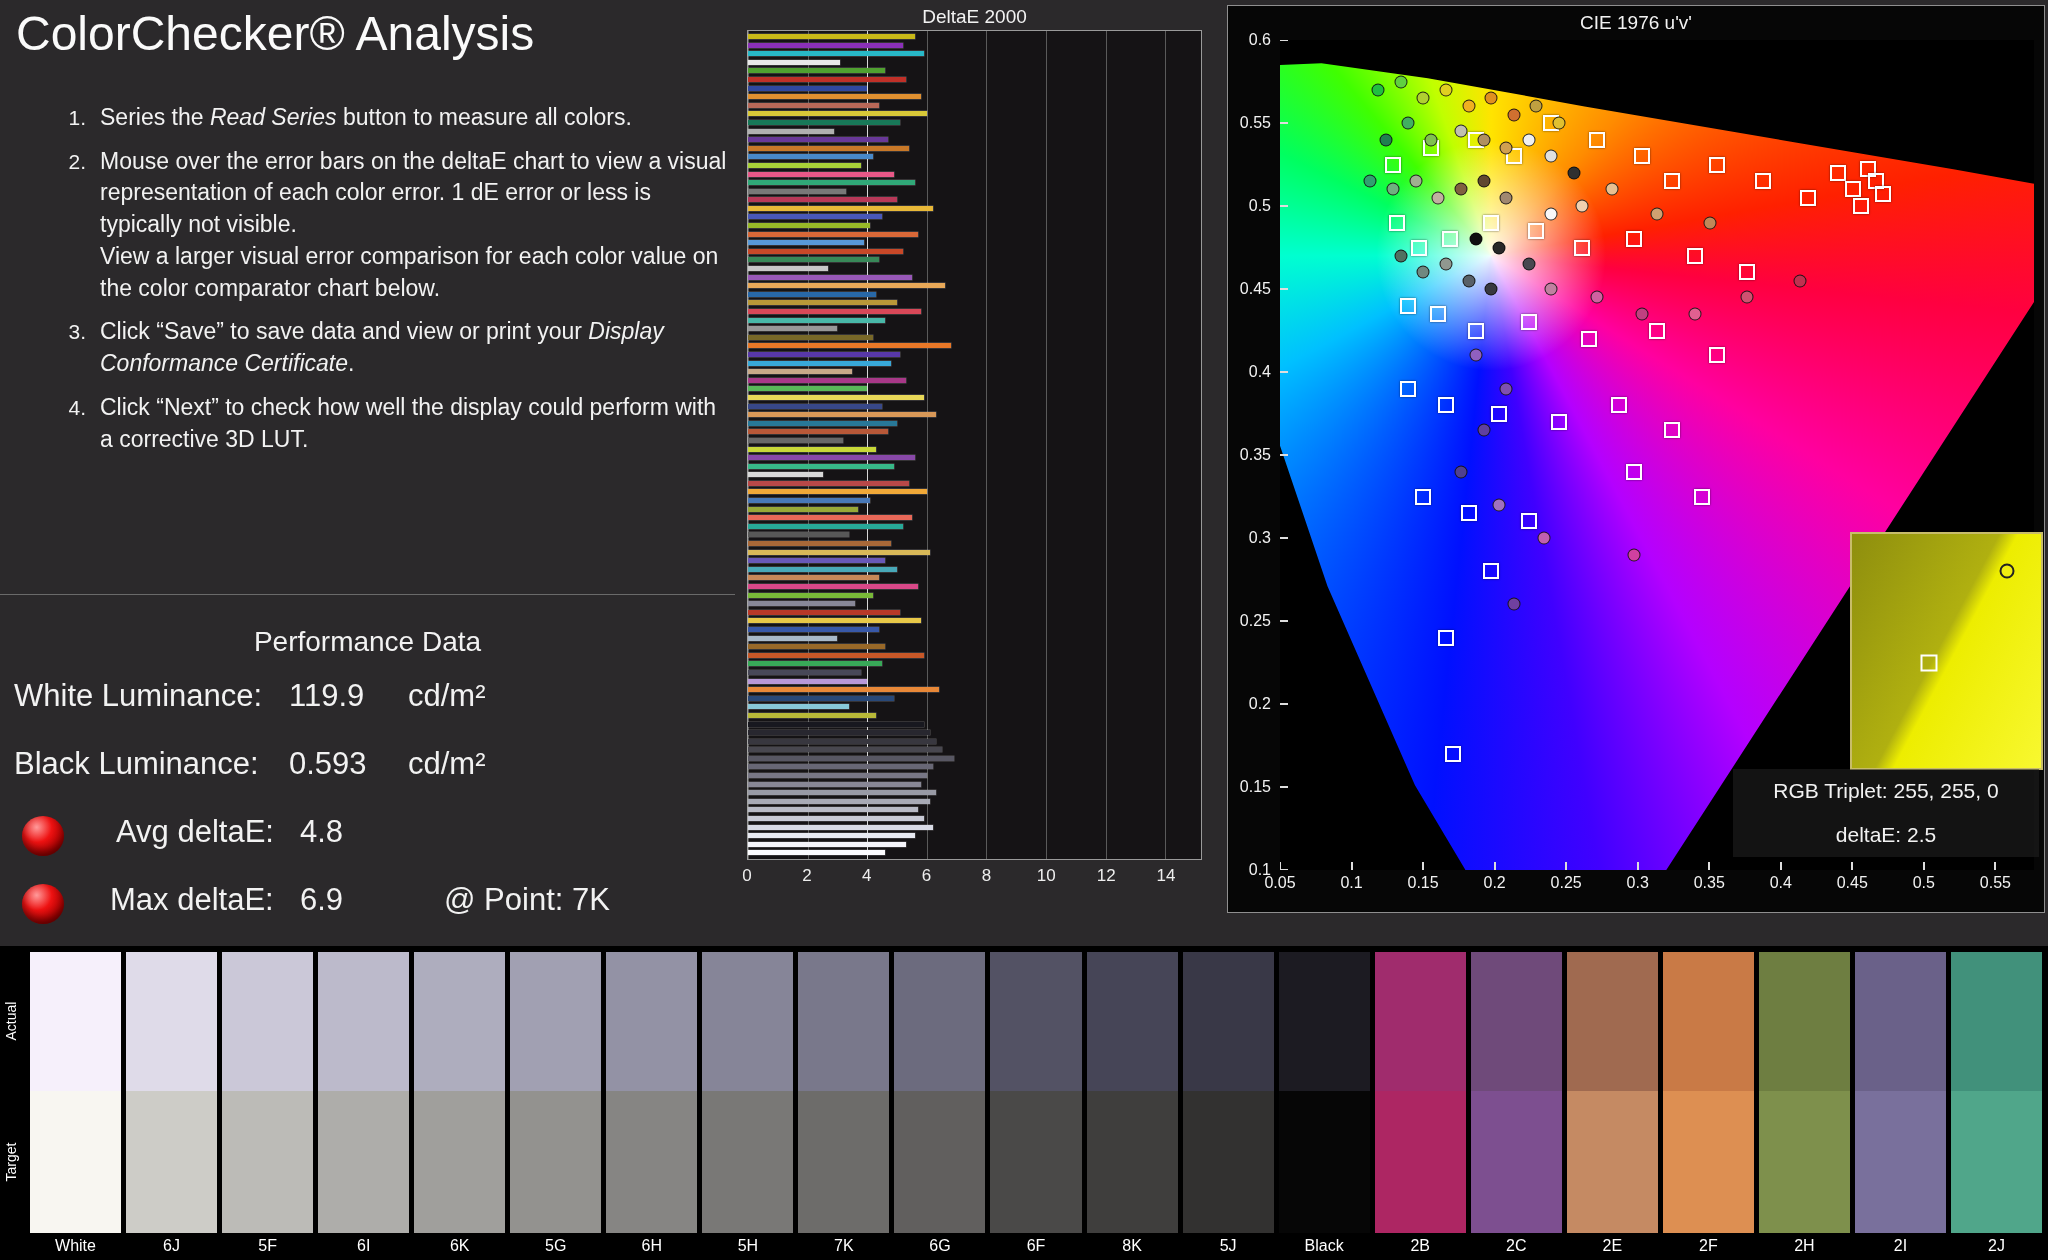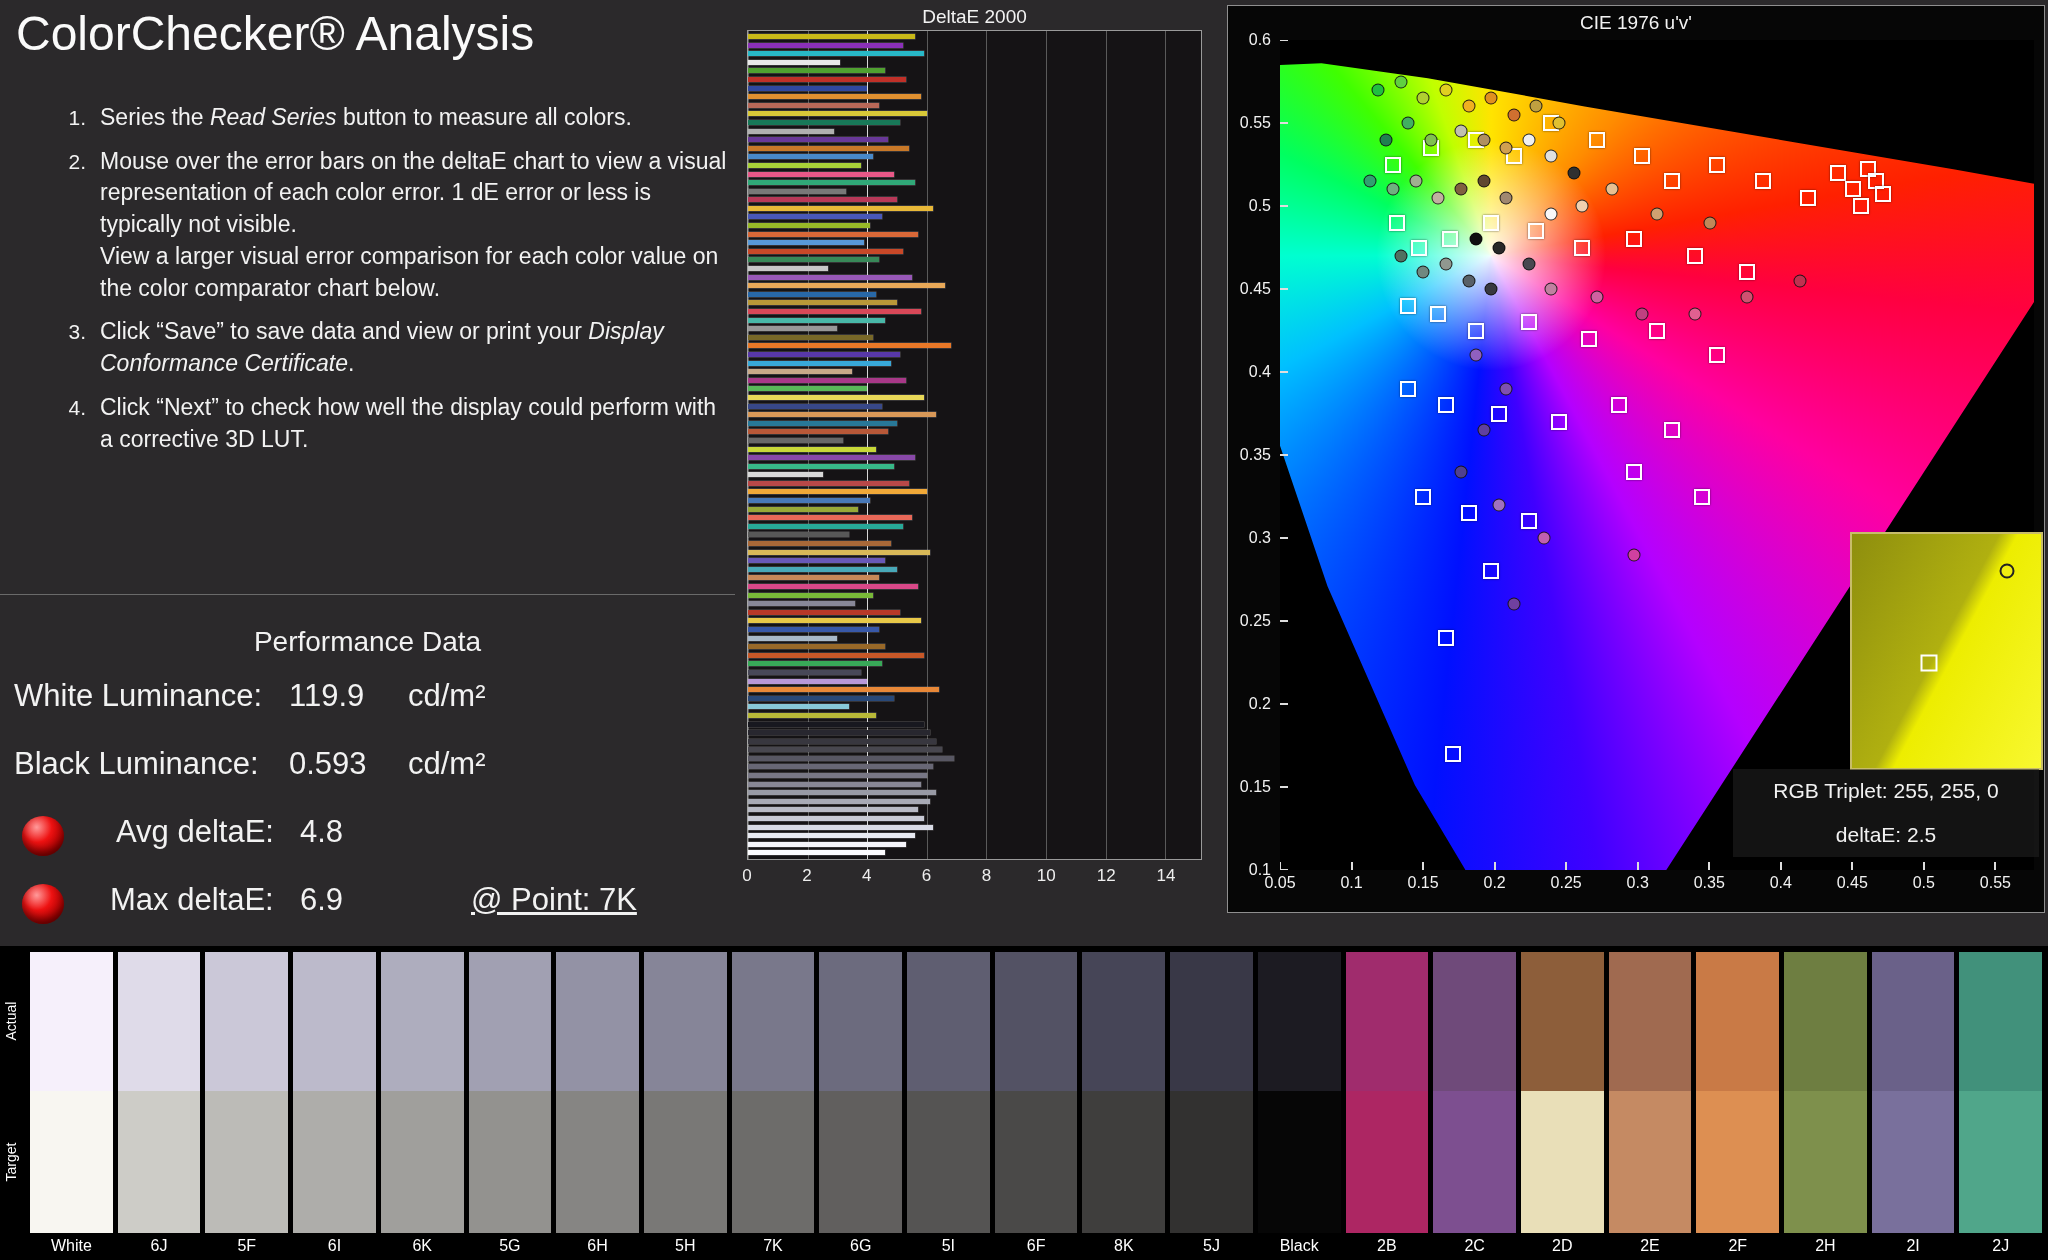--- a/index.html
+++ b/index.html
@@ -19,21 +19,21 @@
   .separator { position:absolute; left:0; top:594px; width:735px; height:1px; background:#6a6a6a; }
   .perf-heading { position:absolute; left:0; top:626px; width:735px; text-align:center; font-size:28px; }
   .perf-row { position:absolute; left:0; width:740px; height:52px; font-size:31px; }
   .perf-row span { position:absolute; white-space:nowrap; }
   .r1 { top:678px; } .r2 { top:746px; } .r3 { top:814px; } .r4 { top:882px; }
   .r1 .p-label, .r2 .p-label { left:14px; }
   .r1 .p-value, .r2 .p-value { left:289px; }
   .r1 .p-unit,  .r2 .p-unit  { left:408px; }
   .r3 .p-label { left:116px; } .r4 .p-label { left:110px; }
   .r3 .p-value, .r4 .p-value { left:300px; }
-  .r4 .p-extra { left:471px;text-decoration:underline; }
+  .r4 .p-extra { left:444px; }
   .led { position:absolute; left:22px; top:2px; width:42px; height:40px; border-radius:50%;
     background:radial-gradient(circle at 35% 28%, #ff9a9a 0%, #ee1212 38%, #a80000 72%, #6e0000 100%);
     box-shadow:inset 0 -5px 9px rgba(0,0,0,.45); }
   
   .de-title { position:absolute; left:747px; top:6px; width:455px; text-align:center; font-size:19px; }
   .de-plot { position:absolute; left:747px; top:30px; width:455px; height:830px; border:1px solid #9a9a9a; background:#151315; }
   .de-grid { position:absolute; top:0; bottom:0; width:1px; background:#5a5a5a; }
   .de-grid.hl { background:#d6d6d6; }
   .de-bars { position:absolute; left:0; right:0; top:0; bottom:0; display:flex; flex-direction:column; justify-content:space-between; padding:3px 0; }
   .de-bar { height:5px; box-shadow:0 0 0 0.5px rgba(255,255,255,.28); }
@@ -459,25 +459,20 @@
         <div class="comp-actual" style="background: rgb(121, 120, 139);"></div>
         <div class="comp-target" style="background: rgb(109, 108, 106);"></div>
         <div class="comp-label">7K</div>
       </div>
       <div class="comp-col">
         <div class="comp-actual" style="background: rgb(108, 107, 126);"></div>
         <div class="comp-target" style="background: rgb(97, 95, 94);"></div>
         <div class="comp-label">6G</div>
       </div>
       <div class="comp-col">
-        <div class="comp-actual" style="background: rgb(95, 94, 113);"></div>
-        <div class="comp-target" style="background: rgb(85, 84, 83);"></div>
-        <div class="comp-label">5I</div>
-      </div>
-      <div class="comp-col">
         <div class="comp-actual" style="background: rgb(83, 82, 100);"></div>
         <div class="comp-target" style="background: rgb(74, 73, 72);"></div>
         <div class="comp-label">6F</div>
       </div>
       <div class="comp-col">
         <div class="comp-actual" style="background: rgb(70, 69, 87);"></div>
         <div class="comp-target" style="background: rgb(63, 62, 61);"></div>
         <div class="comp-label">8K</div>
       </div>
       <div class="comp-col">
@@ -494,25 +489,20 @@
         <div class="comp-actual" style="background: rgb(160, 44, 109);"></div>
         <div class="comp-target" style="background: rgb(173, 38, 99);"></div>
         <div class="comp-label">2B</div>
       </div>
       <div class="comp-col">
         <div class="comp-actual" style="background: rgb(111, 74, 122);"></div>
         <div class="comp-target" style="background: rgb(125, 79, 144);"></div>
         <div class="comp-label">2C</div>
       </div>
       <div class="comp-col">
-        <div class="comp-actual" style="background: rgb(141, 94, 58);"></div>
-        <div class="comp-target" style="background: rgb(233, 223, 184);"></div>
-        <div class="comp-label">2D</div>
-      </div>
-      <div class="comp-col">
         <div class="comp-actual" style="background: rgb(160, 106, 80);"></div>
         <div class="comp-target" style="background: rgb(197, 138, 99);"></div>
         <div class="comp-label">2E</div>
       </div>
       <div class="comp-col">
         <div class="comp-actual" style="background: rgb(201, 122, 70);"></div>
         <div class="comp-target" style="background: rgb(221, 143, 82);"></div>
         <div class="comp-label">2F</div>
       </div>
       <div class="comp-col">

